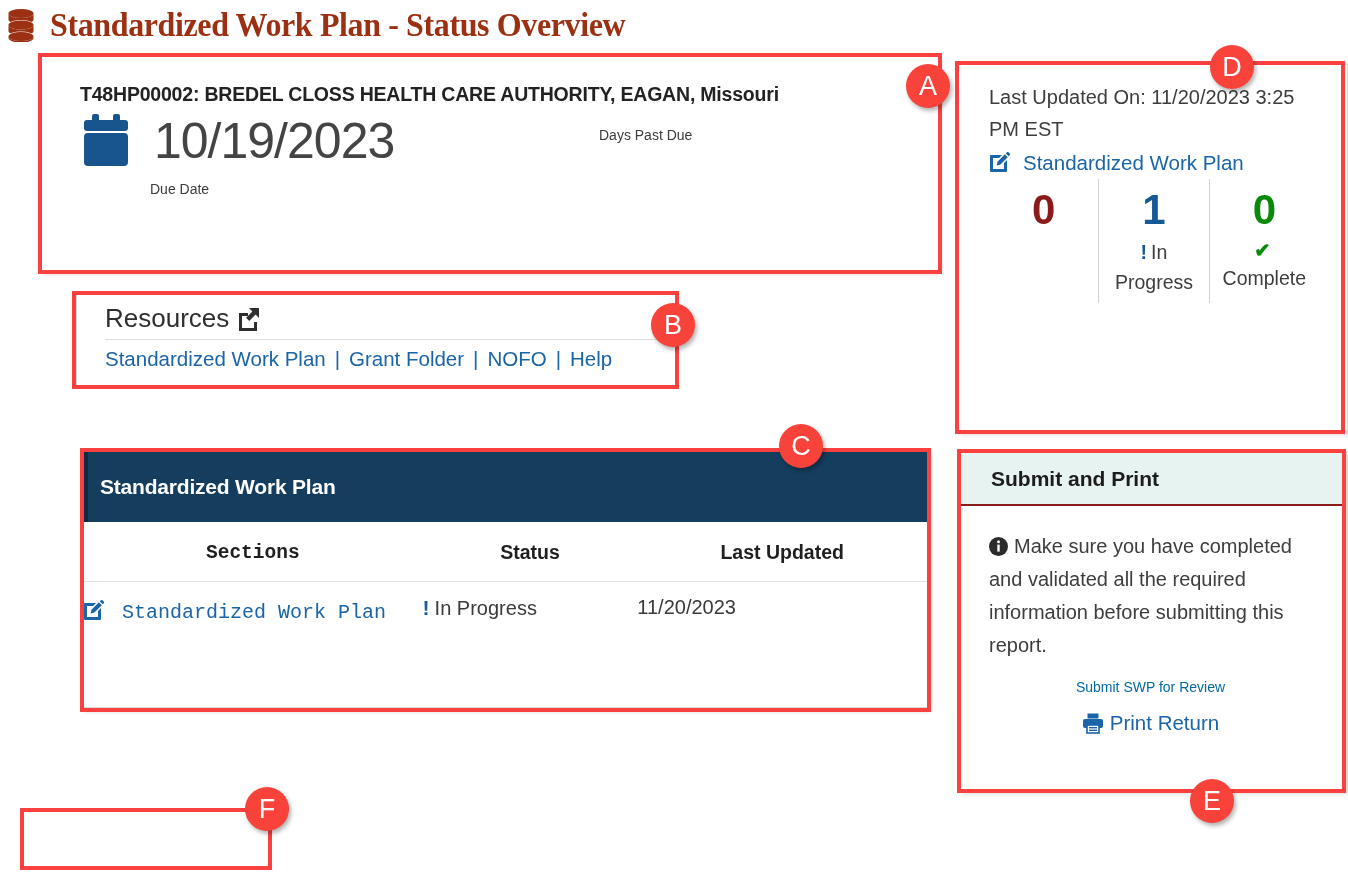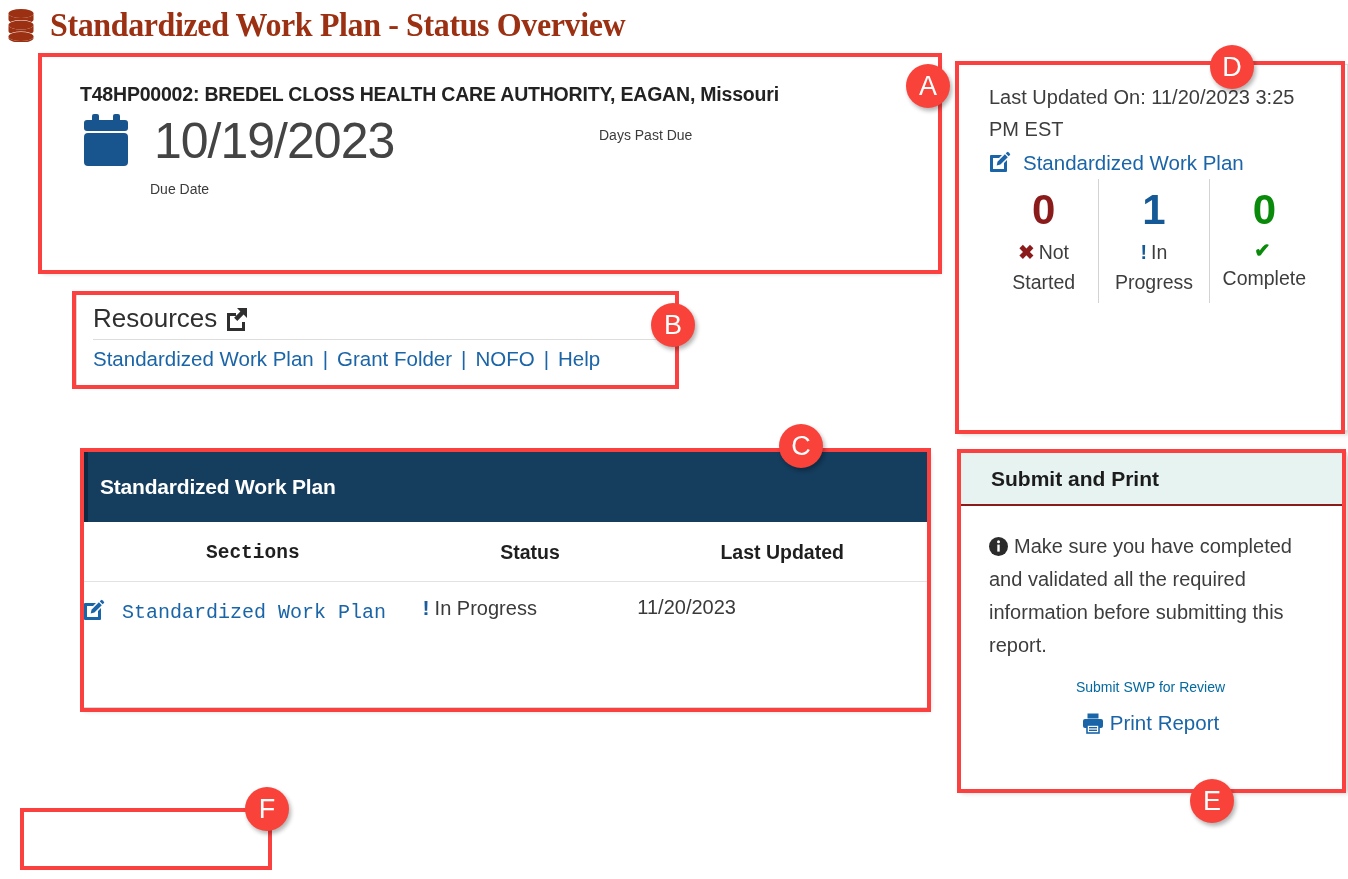--- a/index.html
+++ b/index.html
@@ -103,21 +103,21 @@
   .cal-icon { width: 56px; height: 54px; display:block; }
   .clock-icon { width: 54px; height: 54px; display:block; }
 
   
   #resources-card {
     position: absolute;
     left: 76px; top: 294px;
     width: 600px; height: 92px;
     border: 1px solid #d8d8d8;
     background: #ffffff;
-    padding: 4px 14px 0 12px;
+    padding: 4px 14px 0 24px;
     box-shadow: none;
   }
   #resources-title {
     font-size: 26px;
     color: #2f2f2f;
     display: flex;
     align-items: center;
     gap: 7px;
     line-height: 38px;
     padding-left: 4px;
@@ -414,21 +414,20 @@
             <path d="M19.4 1.2 l1.5 1.5 a1 1 0 0 1 0 1.4 l-1.2 1.2 -2.9-2.9 1.2-1.2 a1 1 0 0 1 1.4 0 z" fill="#1a64a8"></path>
             <path d="M15.9 3.3 l2.9 2.9 -7.4 7.4 -3.7 0.8 0.8-3.7 z" fill="#1a64a8"></path>
           </svg>
         </span>
         <a href="#">Standardized Work Plan</a>
       </div>
       <div id="counters">
 
         <div class="counter">
           <div class="counter-num" style="color:#8b1a1a">0</div>
-          <div class="counter-label"><span class="mark" style="color:#8b1a1a">✖</span><span>Not Started</span></div>
         </div>
 
         <div class="counter">
           <div class="counter-num" style="color:#155a96">1</div>
           <div class="counter-label"><span class="mark" style="color:#155a96">!</span><span>In Progress</span></div>
         </div>
 
         <div class="counter">
           <div class="counter-num" style="color:#0a8a0a">0</div>
           <div class="counter-label"><span class="mark" style="color:#0a8a0a; display:block; line-height:26px;">✔</span><span>Complete</span></div>
@@ -453,21 +452,21 @@
         <a href="#" id="print-report">
           <span>
             <svg class="printer-icon" viewBox="0 0 22 22">
               <rect x="5.5" y="1.5" width="11" height="5" fill="#1a64a8"></rect>
               <rect x="1" y="7" width="20" height="9" rx="2" fill="#1a64a8"></rect>
               <rect x="5" y="13" width="12" height="8" fill="#ffffff" stroke="#1a64a8" stroke-width="1.6"></rect>
               <rect x="7" y="15" width="8" height="1.4" fill="#1a64a8"></rect>
               <rect x="7" y="17.6" width="8" height="1.4" fill="#1a64a8"></rect>
             </svg>
           </span>
-          <span>Print Report</span>
+          <span>Print Return</span>
         </a>
       </div>
     </div>
   </div>
   <div class="hl-box" style="left:957px; top:449px; width:389px; height:344px;"></div>
   <div class="badge" style="left:1190px; top:779px;">E</div>
 
   <div class="hl-box" style="left:20px; top:808px; width:252px; height:62px;"></div>
   <div class="badge" style="left:245px; top:787px;">F</div>
 

